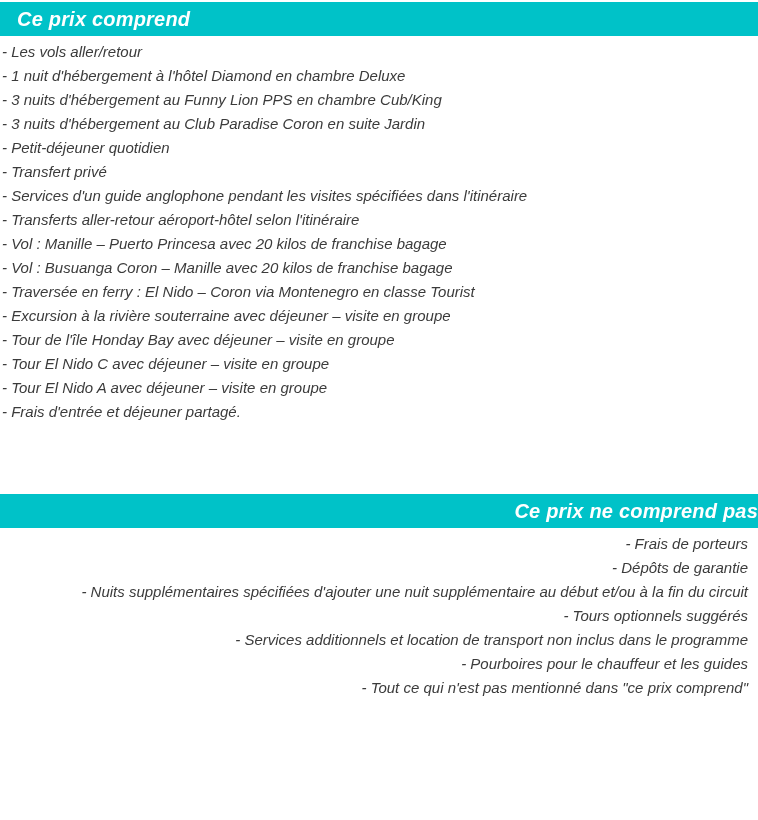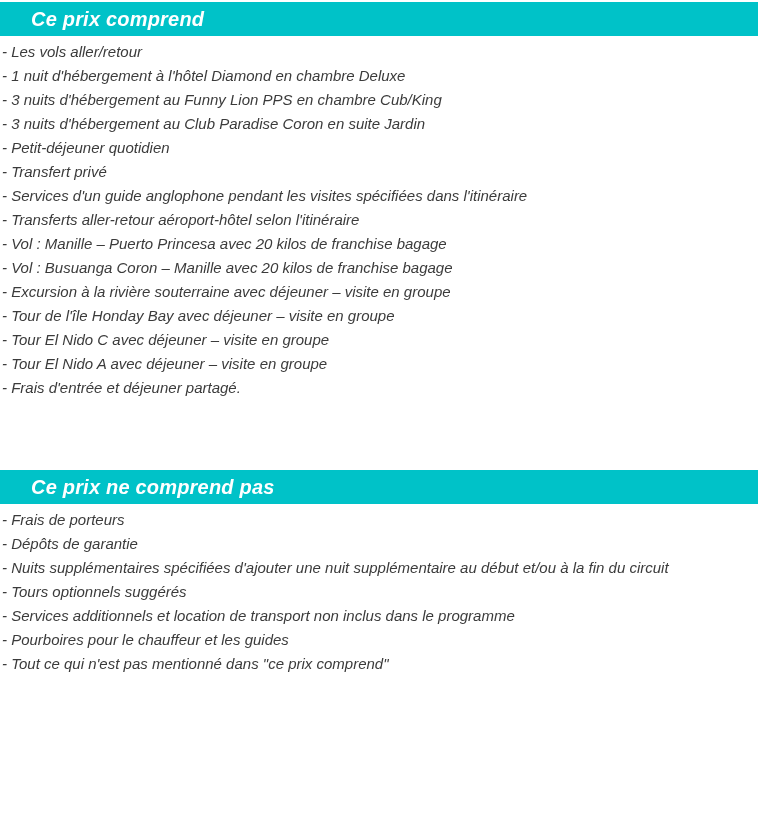--- a/index.html
+++ b/index.html
@@ -16,41 +16,42 @@
   .page {
     width: 758px;
     padding-top: 2px;
     box-sizing: border-box;
   }
   .section-header {
     background: #00c2c8;
     color: #ffffff;
     height: 34px;
     line-height: 34px;
-    padding-left: 31px;
+    padding-left: 17px;
     box-sizing: border-box;
   }
   .section-header .section-title {
     font-size: 20px;
     font-weight: bold;
     font-style: italic;
     letter-spacing: 0.2px;
   }
   .item-list {
     padding: 4px 10px 0 2px;
   }
   .item {
     font-size: 15px;
     font-style: italic;
     color: #3b3b3b;
     line-height: 24px;
     white-space: nowrap;
   }
   .section-excluded {
     margin-top: 70px;
+    text-align: right;
   }
 </style>
 </head>
 <body>
 
 <div class="page">
 
   <div class="section section-included">
     <div class="section-header">
       <span class="section-title">Ce prix comprend</span>
@@ -59,20 +60,21 @@
       <div class="item">- Les vols aller/retour</div>
       <div class="item">- 1 nuit d'hébergement à l'hôtel Diamond en chambre Deluxe</div>
       <div class="item">- 3 nuits d'hébergement au Funny Lion PPS en chambre Cub/King</div>
       <div class="item">- 3 nuits d'hébergement au Club Paradise Coron en suite Jardin</div>
       <div class="item">- Petit-déjeuner quotidien</div>
       <div class="item">- Transfert privé</div>
       <div class="item">- Services d'un guide anglophone pendant les visites spécifiées dans l'itinéraire</div>
       <div class="item">- Transferts aller-retour aéroport-hôtel selon l'itinéraire</div>
       <div class="item">- Vol : Manille – Puerto Princesa avec 20 kilos de franchise bagage</div>
       <div class="item">- Vol : Busuanga Coron – Manille avec 20 kilos de franchise bagage</div>
+      <div class="item">- Traversée en ferry : El Nido – Coron via Montenegro en classe Tourist</div>
       <div class="item">- Excursion à la rivière souterraine avec déjeuner – visite en groupe</div>
       <div class="item">- Tour de l'île Honday Bay avec déjeuner – visite en groupe</div>
       <div class="item">- Tour El Nido C avec déjeuner – visite en groupe</div>
       <div class="item">- Tour El Nido A avec déjeuner – visite en groupe</div>
       <div class="item">- Frais d'entrée et déjeuner partagé.</div>
     </div>
   </div>
 
   <div class="section section-excluded">
     <div class="section-header">

